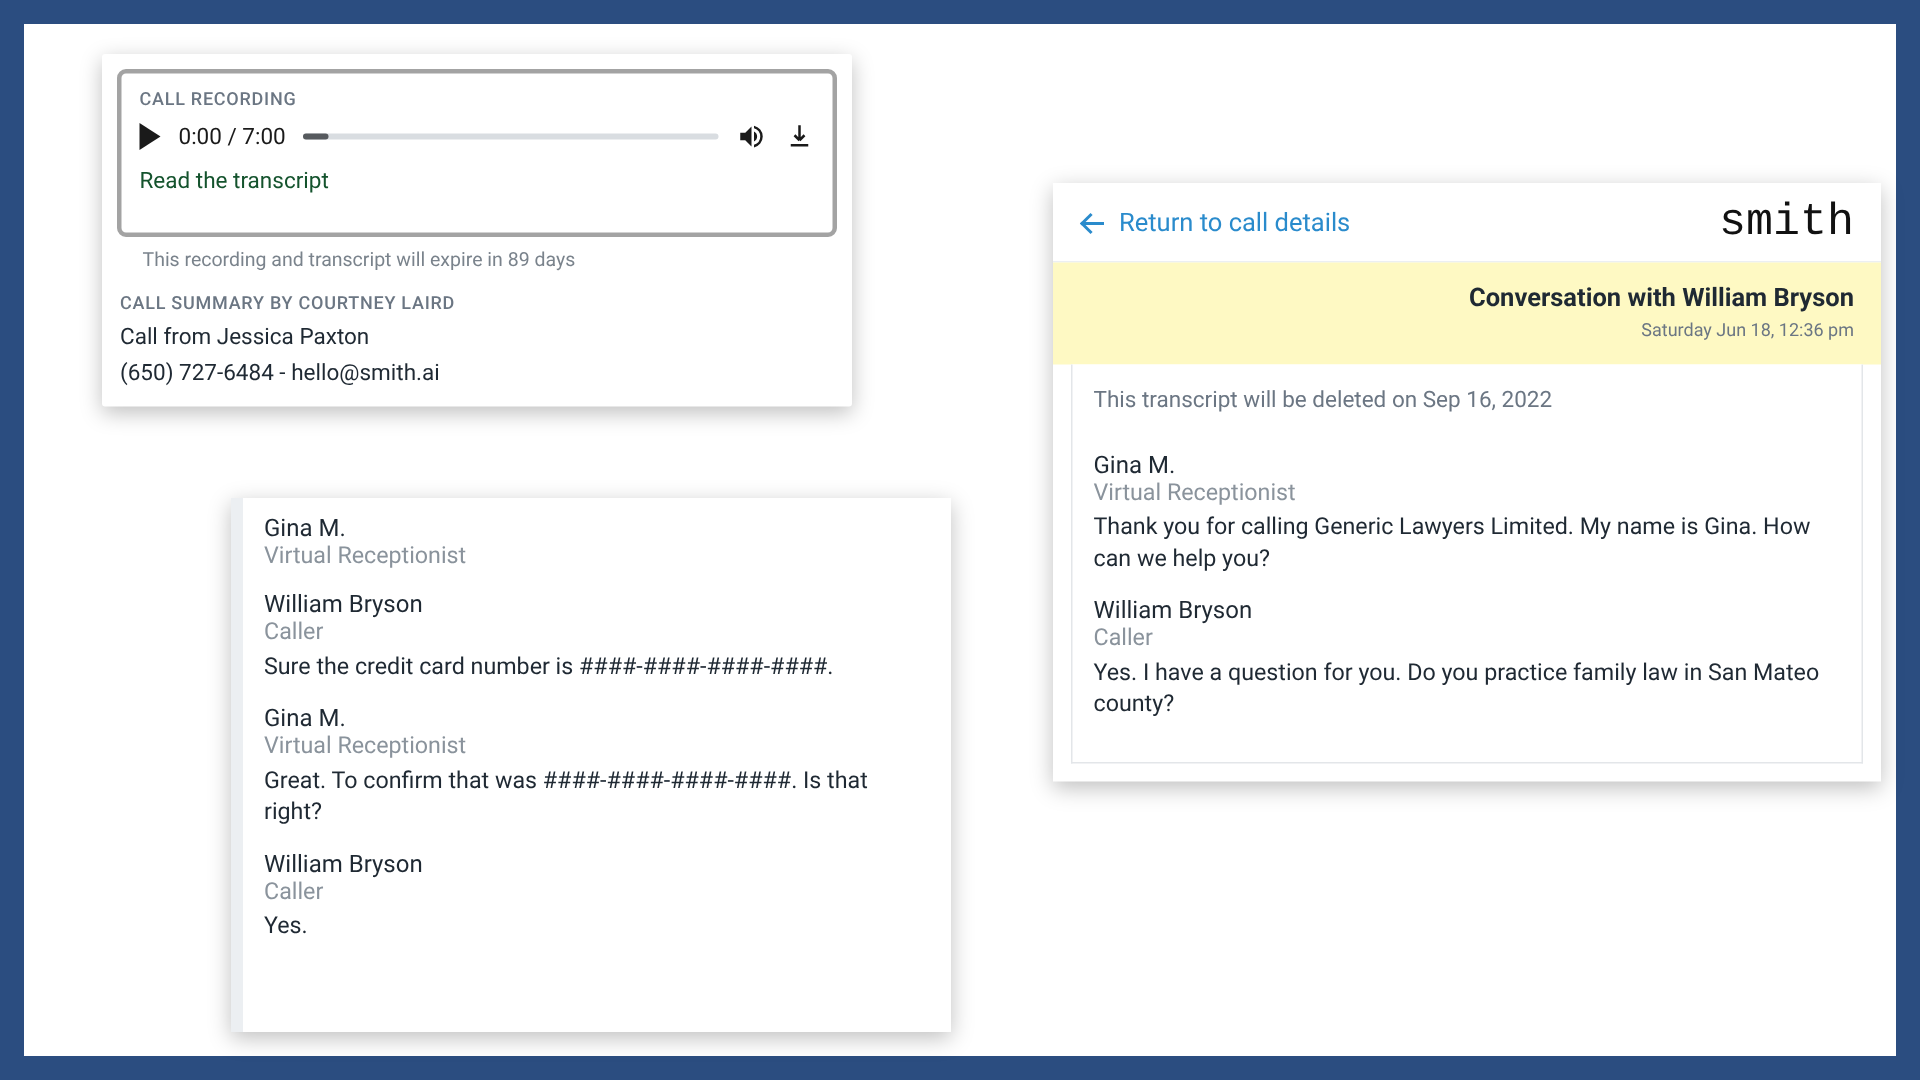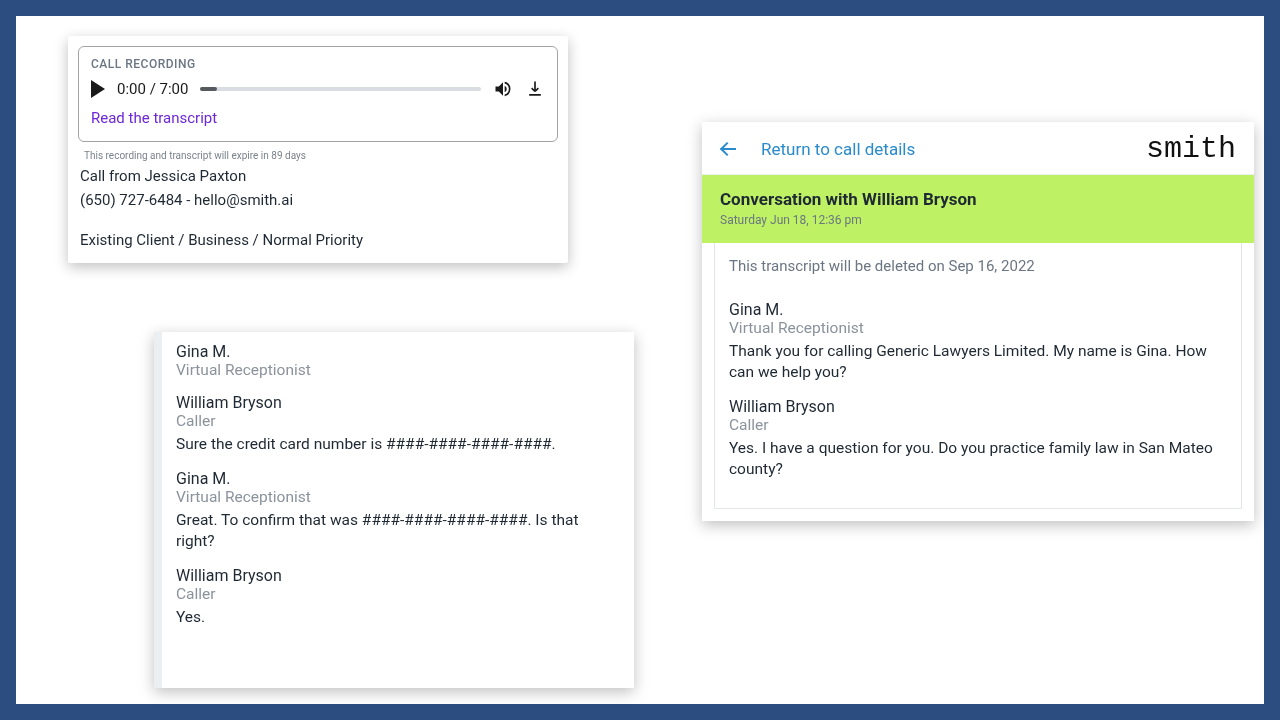--- a/index.html
+++ b/index.html
@@ -12,23 +12,23 @@
     position: absolute;
     left: 52px; top: 20px;
     width: 500px;
     background: #fff;
     box-shadow: 0 4px 14px rgba(0,0,0,0.25);
     border-radius: 2px;
     padding-bottom: 14px;
   }
   .rec-box {
     margin: 10px 10px 0 10px;
-    border: 1px solid #a3a3a3;
+    border: 3px solid #a3a3a3;
     border-radius: 6px;
-    padding: 10px 12px 14px 12px;
+    padding: 10px 12px 26px 12px;
   }
   .rec-label {
     font-size: 12px; letter-spacing: 0.5px;
     color: #6b7683; font-weight: 500;
   }
   .player {
     display: flex; align-items: center; gap: 12px;
     margin-top: 8px;
   }
   .play-btn {
@@ -41,22 +41,22 @@
   .time { font-size: 15px; color: #1a1a1a; white-space: nowrap; }
   .track {
     flex: 1; height: 4px; background: #d9dde1; border-radius: 2px;
     position: relative; cursor: pointer;
   }
   .track::before {
     content: ""; position: absolute; left: 0; top: 0; height: 100%;
     width: 6%; background: #565a5e; border-radius: 2px;
   }
   .icon-btn { width: 20px; height: 20px; cursor: pointer; color: #1a1a1a; display:flex; align-items:center; justify-content:center; }
-  .read-link { margin-top: 10px; font-size: 15px; color: #6d28d9; cursor: pointer; }
-  .expiry { margin: 8px 12px 0 16px; font-size: 10px; color: #7a838c; }
+  .read-link { margin-top: 10px; font-size: 15px; color: #14532d; cursor: pointer; }
+  .expiry { margin: 8px 12px 0 27px; font-size: 13px; color: #7a838c; }
   .summary-label {
     margin: 14px 12px 0 12px;
     font-size: 12px; letter-spacing: 0.5px;
     color: #6b7683; font-weight: 500;
   }
   .summary-line { margin: 6px 12px 0 12px; font-size: 15px; color: #1f2933; }
   .tags-line { margin: 22px 12px 0 12px; font-size: 15px; color: #1f2933; }
 
   
   .card2 {
@@ -80,41 +80,42 @@
     left: 686px; top: 106px;
     width: 552px;
     background: #fff;
     box-shadow: 0 4px 14px rgba(0,0,0,0.25);
   }
   .c3-header {
     display: flex; align-items: center; justify-content: space-between;
     padding: 12px 18px 10px 18px;
     border-bottom: 1px solid #eceff2;
   }
-  .back-link { display: flex; align-items: center; gap: 25px; color: #2a8bcc; font-size: 17px; cursor: pointer; }
+  .back-link { display: flex; align-items: center; gap: 10px; color: #2a8bcc; font-size: 17px; cursor: pointer; }
   .arrow-left {
     width: 16px; height: 16px; position: relative;
   }
   .arrow-left::before {
     content: ""; position: absolute; left: 2px; top: 3px;
     width: 8px; height: 8px;
     border-left: 2px solid #2a8bcc; border-bottom: 2px solid #2a8bcc;
     transform: rotate(45deg);
   }
   .arrow-left::after {
     content: ""; position: absolute; left: 2px; top: 7px;
     width: 14px; height: 2px; background: #2a8bcc;
   }
   .brand {
     font-family: Liberation Mono, monospace;
     font-size: 30px; color: #111; line-height: 1;
   }
   .c3-sub {
-    background: #bef264;
+    background: #fef9c3;
     padding: 14px 18px 16px 18px;
+    text-align: right;
   }
   .c3-title { font-size: 17px; font-weight: 700; color: #1f2933; }
   .c3-date { font-size: 12px; color: #6b7683; margin-top: 4px; }
   .c3-body {
     margin: 0 12px 12px 12px;
     border: 1px solid #e3e6e9;
     border-top: none;
     padding: 14px 14px 14px 14px;
     background: #fff;
   }
@@ -140,23 +141,23 @@
           </div>
           <div class="icon-btn">
             <svg viewBox="0 0 24 24" width="20" height="20" fill="none" stroke="currentColor" stroke-width="2">
                 <path d="M12 3v12m0 0l-4-4m4 4l4-4M5 19h14"></path>
               </svg>
           </div>
         </div>
         <div class="read-link">Read the transcript</div>
       </div>
       <div class="expiry">This recording and transcript will expire in 89 days</div>
+      <div class="summary-label">CALL SUMMARY BY COURTNEY LAIRD</div>
       <div class="summary-line">Call from Jessica Paxton</div>
       <div class="summary-line">(650) 727-6484 - hello@smith.ai</div>
-      <div class="tags-line">Existing Client / Business / Normal Priority</div>
     </div>
 
     <div class="card2">
       <div class="msg">
         <div class="name">Gina M.</div>
         <div class="role">Virtual Receptionist</div>
       </div>
       <div class="msg">
         <div class="name">William Bryson</div>
         <div class="role">Caller</div>

